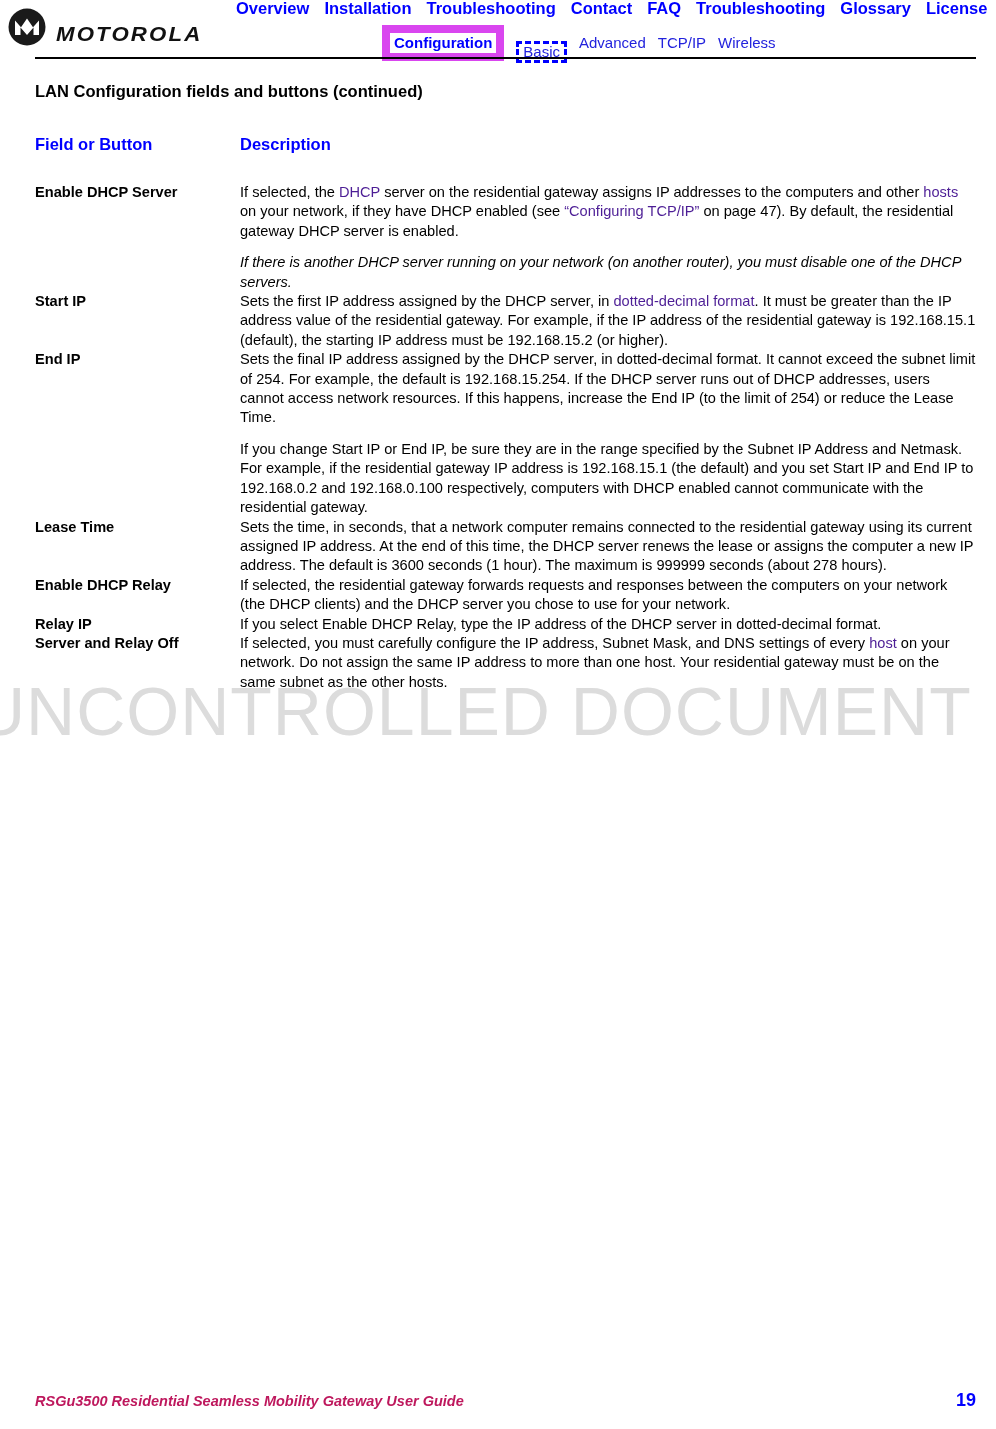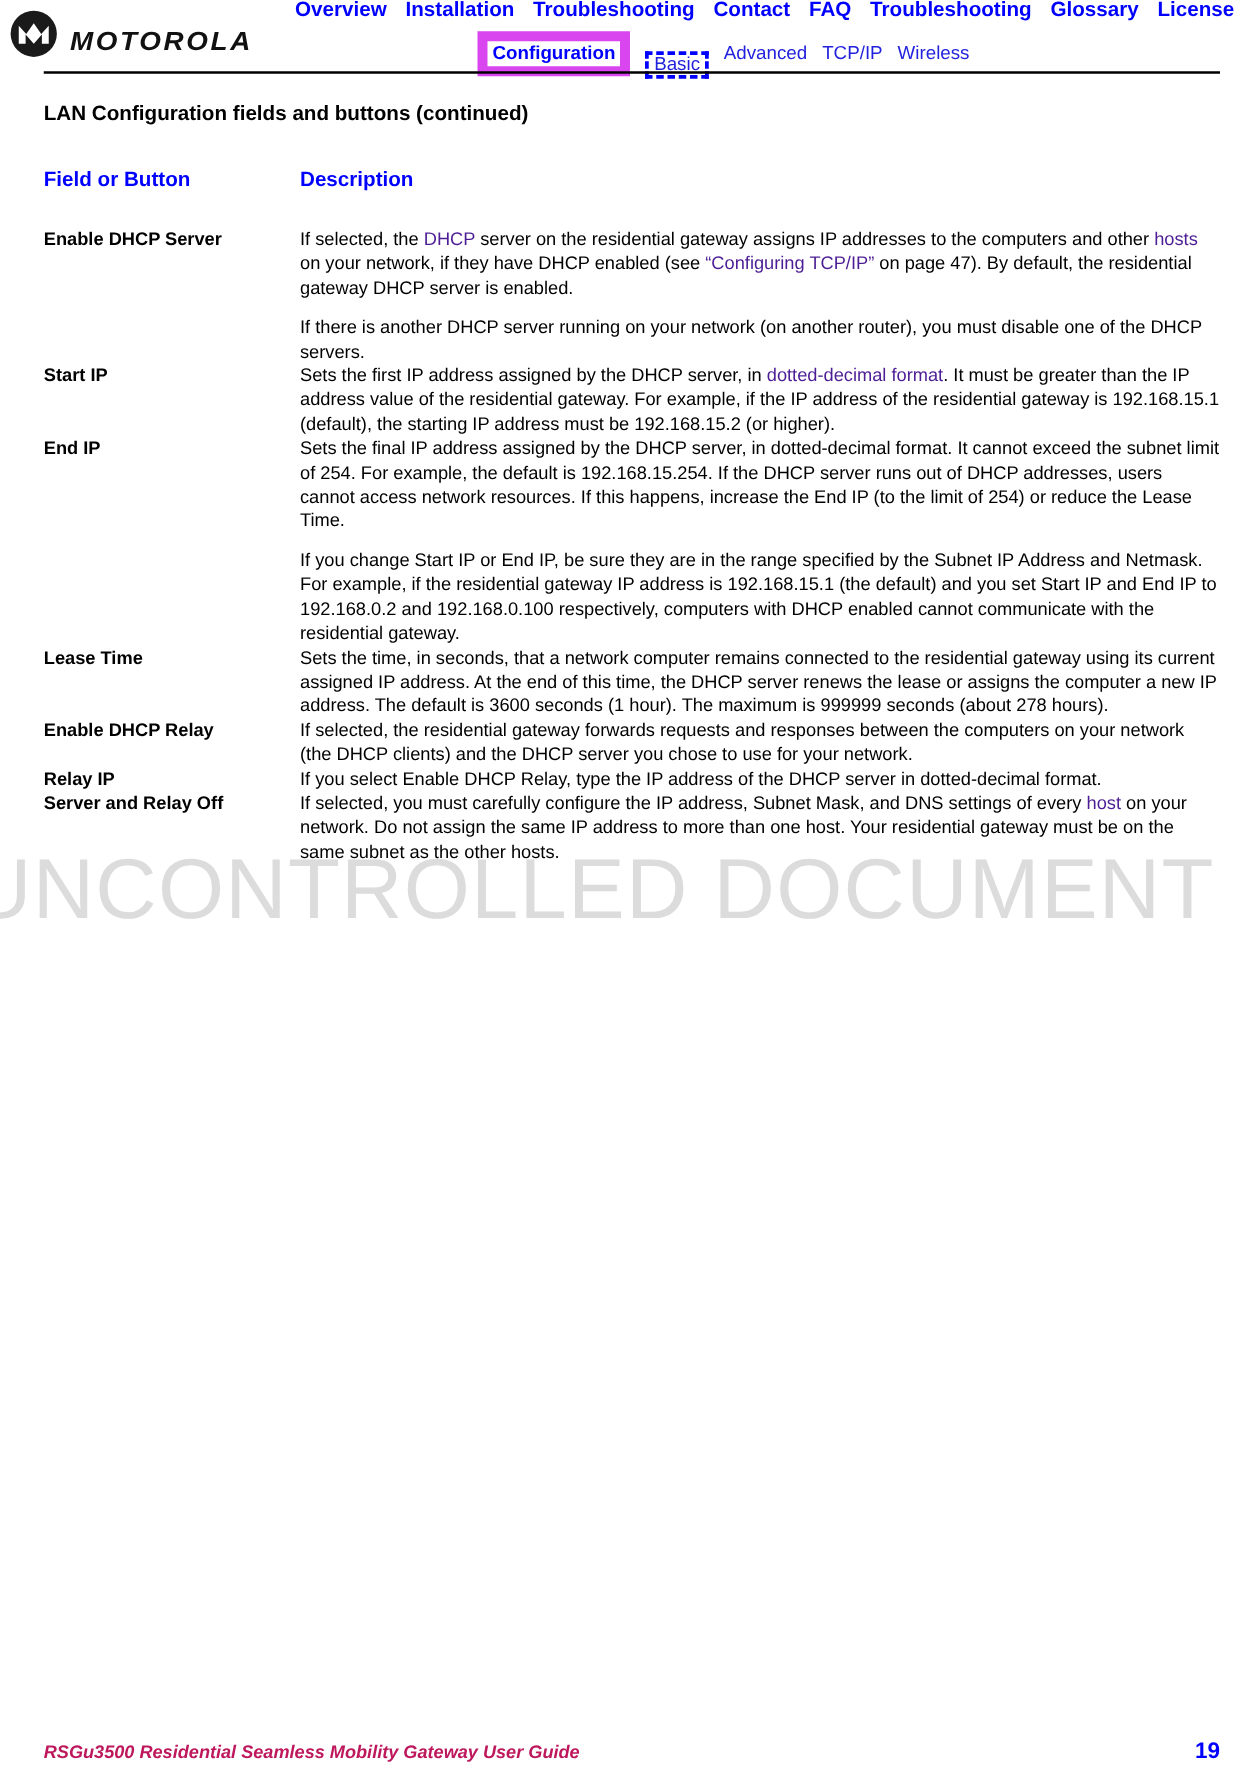--- a/index.html
+++ b/index.html
@@ -166,20 +166,21 @@
   tr.indent td.label-cell {
     padding-left: 22px;
   }
   .desc-p {
     margin: 0 0 12px 0;
   }
   .desc-p:last-child {
     margin-bottom: 0;
   }
   .desc-p.italic {
+    font-style: italic;
   }
   .lnk {
     color: #4c1d95;
     cursor: pointer;
   }
 
   
   #footer {
     position: absolute;
     left: 35px;

